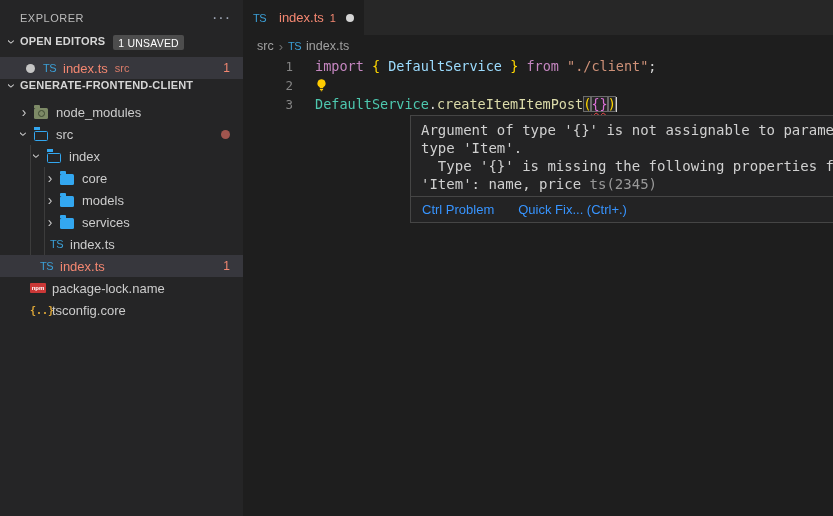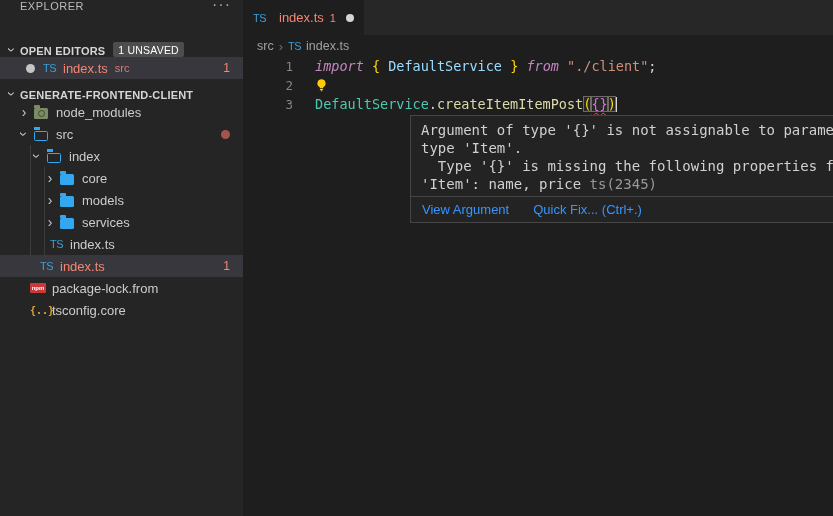--- a/index.html
+++ b/index.html
@@ -5,24 +5,24 @@
   * { margin:0; padding:0; box-sizing:border-box; }
   html,body { background:#1e1e1e; }
   #app {
     position:relative; width:833px; height:516px; overflow:hidden;
     background:var(--editor-bg,#1e1e1e);
     font-family:"Liberation Sans",sans-serif; color:var(--fg,#cccccc);
     font-size:13px; -webkit-font-smoothing:antialiased;
   }
   
   .sidebar { position:absolute; left:0; top:0; width:243px; height:516px; background:var(--sidebar-bg,#252526); }
-  .sidebar-title { height:35px; display:flex; align-items:flex-start; padding:0 12px 0 20px; }
+  .sidebar-title { height:35px; display:flex; align-items:center; padding:0 12px 0 20px; }
   .sidebar-title .t { font-size:11px; letter-spacing:.5px; color:#bbbbbb; flex:1; }
   .more-icon { color:#9da5b4; font-size:16px; letter-spacing:1px; cursor:pointer; line-height:10px; }
-  .section-header { height:22px; display:flex; align-items:flex-end; padding-left:4px; font-weight:bold; font-size:11px; color:#d6d6d6; letter-spacing:.2px; }
+  .section-header { height:22px; display:flex; align-items:flex-start; padding-left:4px; font-weight:bold; font-size:11px; color:#d6d6d6; letter-spacing:.2px; }
   .chev { display:inline-block; width:16px; text-align:center; font-size:14px; font-weight:normal; color:#cccccc; line-height:1; }
   .chev.expanded { transform:rotate(90deg); }
   .badge-unsaved { background:var(--badge-bg,#4d4d4d); color:#ffffff; font-size:10.5px; font-weight:normal; border-radius:2px; padding:1.5px 5px; margin-left:8px; }
   .row { height:22px; display:flex; align-items:center; position:relative; }
   .row.selected { background:var(--selected-bg,#37373d); }
   .row .label { white-space:nowrap; }
   .row .label.err, .desc.err, .cnt { color:var(--error,#f48771); }
   .desc { font-size:11px; margin-left:7px; opacity:.85; }
   .cnt { margin-left:auto; margin-right:13px; font-size:12px; }
   .mod-dot-file { width:9px; height:9px; border-radius:50%; background:#c5c5c5; margin:0 8px 0 0; }
@@ -47,21 +47,21 @@
   .tab .fname { color:var(--error,#f48771); }
   .tab .ecount { color:var(--error,#f48771); font-size:11px; }
   .tab .dot { width:8px; height:8px; border-radius:50%; background:#d4d4d4; margin-left:4px; }
   .breadcrumb { position:absolute; left:0; top:35px; height:22px; display:flex; align-items:center; padding-left:14px; gap:5px; color:var(--breadcrumb-fg,#a0a0a0); font-size:12.5px; }
   .breadcrumb .sep { color:#6e6e6e; font-size:13px; }
   .breadcrumb .icon-ts { width:auto; }
   .code { position:absolute; left:0; top:57px; width:590px; font-family:"DejaVu Sans Mono",monospace; font-size:13.5px; }
   .code-line { display:flex; height:19px; line-height:19px; }
   .gutter { width:50px; flex:none; text-align:right; color:var(--dim,#858585); font-size:12.5px; }
   .ltext { padding-left:22px; white-space:pre; color:var(--punct,#d4d4d4); }
-  .tok-kw { color:var(--keyword,#c586c0);font-style:italic; }  .tok-b1 { color:var(--bracket1,#ffd700); }
+  .tok-kw { color:var(--keyword,#c586c0); }  .tok-b1 { color:var(--bracket1,#ffd700); }
   .tok-b2 { color:var(--bracket2,#da70d6); } .tok-var { color:var(--variable,#9cdcfe); }
   .tok-str { color:var(--string,#ce9178); }  .tok-pun { color:var(--punct,#d4d4d4); }
   .tok-type { color:var(--type,#4ec9b0); }   .tok-fn { color:var(--function,#dcdcaa); }
   .boxed { outline:1px solid #6b6b6b; outline-offset:-1px; background:rgba(110,110,110,.12); }
   .squiggle { text-decoration:underline wavy var(--squiggle,#f14c4c); text-decoration-skip-ink:none; text-underline-offset:3px; text-decoration-thickness:1px; }
   .cursor { display:inline-block; width:0; height:15px; border-left:1.5px solid #d7d7d7; vertical-align:-3px; }
   .bulb { display:inline-block; vertical-align:-2px; }
   
   .hover { position:absolute; left:410px; top:115px; width:560px; background:var(--hover-bg,#232324); border:1px solid var(--hover-border,#454545); }
   .hover-msg { padding:5px 10px 3px 10px; font-family:"DejaVu Sans Mono",monospace; font-size:14px; color:#d0d0d0; }
@@ -138,21 +138,21 @@
           <span class="icon-ts">TS</span>
           <span class="label">index.ts</span>
         </div>
         <div class="row selected" style="padding-left: 40px;">
           <span class="icon-ts">TS</span>
           <span class="label err">index.ts</span>
           <span class="cnt">1</span>
         </div>
         <div class="row" style="padding-left: 30px;">
           <span class="icon-npm">npm</span>
-          <span class="label">package-lock.from</span>
+          <span class="label">package-lock.name</span>
         </div>
         <div class="row" style="padding-left: 30px;">
           <span class="icon-json">{..}</span>
           <span class="label">tsconfig.core</span>
         </div>
       </div>
   </div>
 
   <div class="editor">
     <div class="tabstrip"></div>
@@ -191,18 +191,18 @@
   </div>
 
   <div class="hover">
     <div class="hover-msg" id="hover-lines">
         <div>Argument of type '{}' is not assignable to parameter of</div>
         <div>type 'Item'.</div>
         <div>  Type '{}' is missing the following properties from type</div>
         <div>'Item': name, price <span class="code-ref">ts(2345)</span></div>
       </div>
     <div class="hover-actions" id="hover-actions">
-        <span>View Argument</span>
+        <span>Ctrl Problem</span>
         <span>Quick Fix... (Ctrl+.)</span>
       </div>
   </div>
 
 </div>
 
 </body></html>

